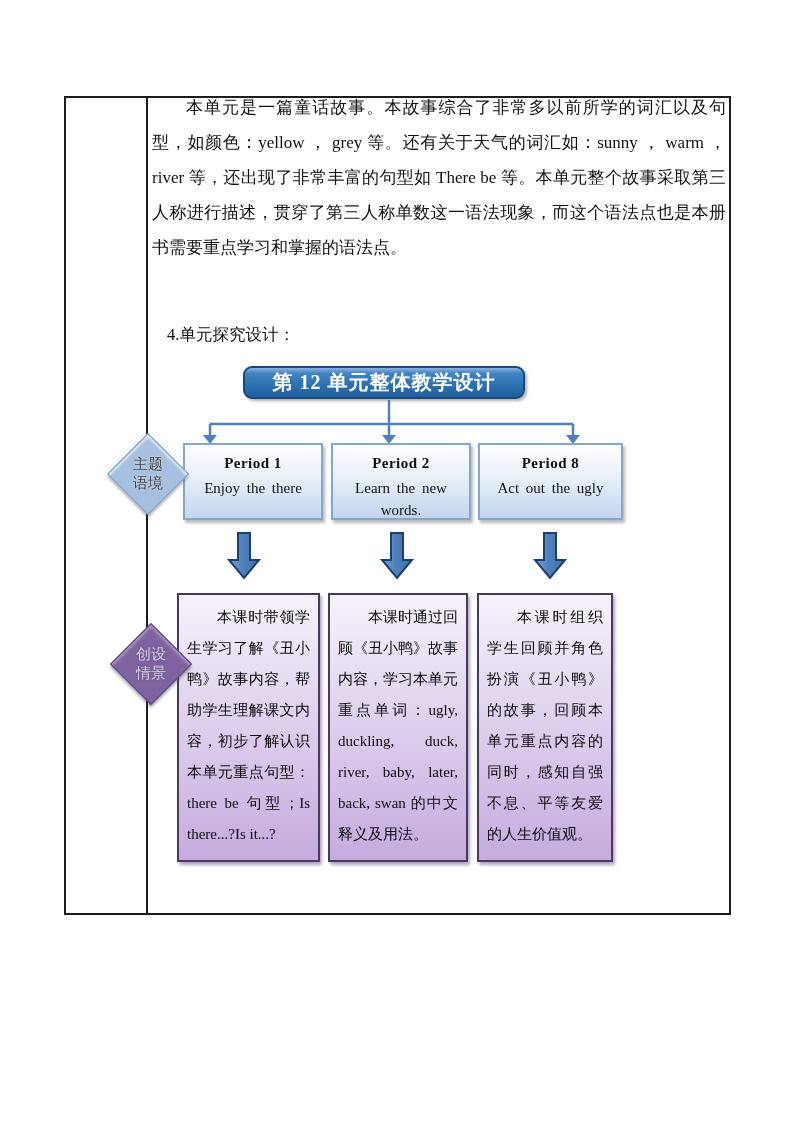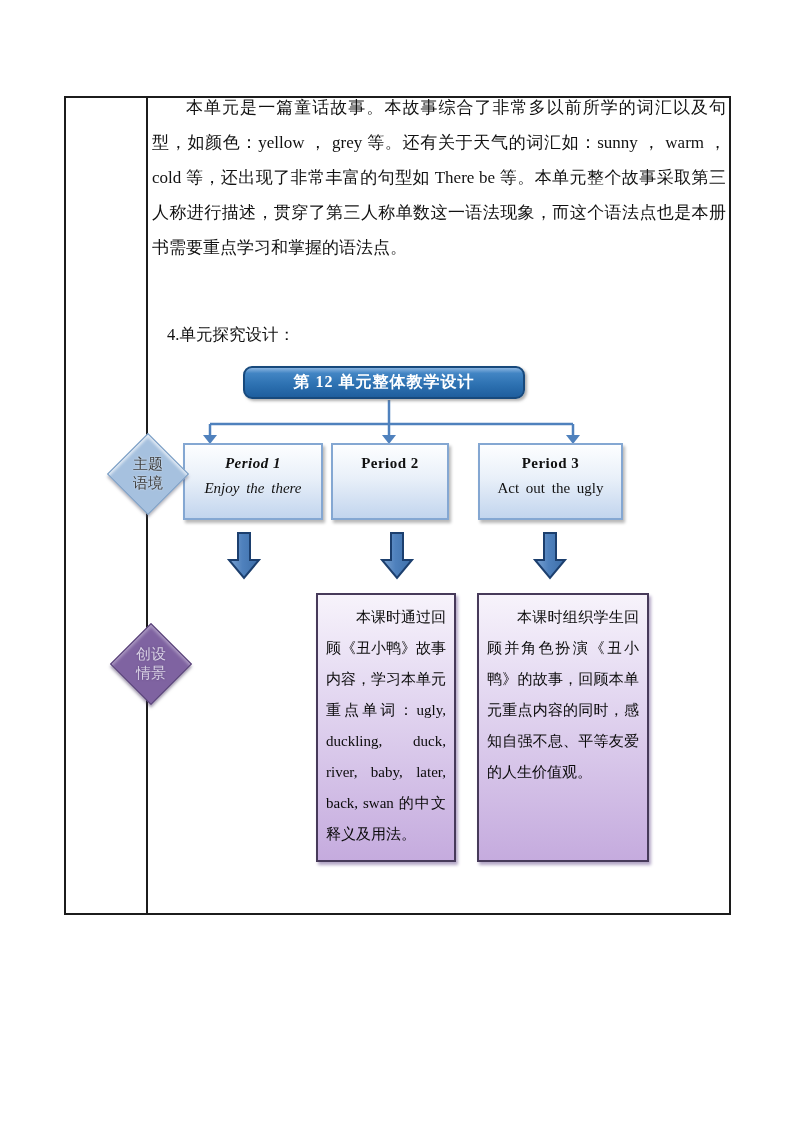--- a/index.html
+++ b/index.html
@@ -23,51 +23,51 @@
     font-size:17px; line-height:35px; text-align:justify; text-indent:2em;
   }
   .section-label {
     position:absolute; left:151px; top:308px; margin:16px; font-size:16.5px;
   }
   
   .header-box {
     position:absolute; left:243px; top:366px; width:282px; height:33px;
     box-sizing:border-box; border:2px solid #17497c; border-radius:9px;
     background:linear-gradient(to bottom,#8ab4e0 0%,#4285c4 18%,#2e72b2 55%,#1e5e9e 100%);
-    color:#ffffff; font-weight:bold; font-size:16px;
+    color:#ffffff; font-weight:bold; font-size:20px;
     display:flex; align-items:center; justify-content:center;
     box-shadow:2px 2px 3px rgba(110,110,110,.55);
     letter-spacing:1px;
   }
   
   .period-box {
     position:absolute; top:443px; height:77px; box-sizing:border-box;
     border:2px solid #84a7d2;
     background:linear-gradient(to bottom,#fdfeff 0%,#e9f0f9 45%,#c2d5ee 100%);
     box-shadow:2px 3px 3px #b8b8b8;
     text-align:center;
   }
-  .pb1 { left:183px; width:140px;font-style:italic; }
-  .pb2 { left:331px; width:118px; }
+  .pb1 { left:183px; width:140px; }
+  .pb2 { left:331px; width:140px; }
   .pb3 { left:478px; width:145px; }
   .period-title { font-weight:bold; font-size:15px; margin-top:10px; letter-spacing:.5px; }
   .period-sub { font-size:15px; margin-top:5px; line-height:22px; word-spacing:3px; padding:0 6px; }
   
   .purple-box {
     position:absolute; top:593px; height:269px; box-sizing:border-box;
     border:2px solid #473a5a;
     background:linear-gradient(to bottom,#f7f3fb 0%,#e7ddf3 30%,#c5abde 100%);
     box-shadow:2px 3px 3px #b3a6c6;
     padding:7px 8px 0 8px;
     font-size:15px; line-height:31px; text-align:justify; text-indent:2em;
     color:#0a0a0a; overflow:hidden;
   }
   .db1 { left:177px; width:143px; }
-  .db2 { left:316px; width:140px; }
-  .db3 { left:477px; width:172px; }
+  .db2 { left:328px; width:140px; }
+  .db3 { left:477px; width:136px; }
   
   .diamond {
     position:absolute; width:56px; height:56px; transform:rotate(45deg);
   }
   .diamond-blue {
     left:119px; top:445px; background:#a6c1df; border:1px solid #7fa1c6;
     box-shadow:inset 2px 2px 3px rgba(255,255,255,.7), 2px 2px 3px rgba(90,90,110,.45);
   }
   .diamond-purple {
     left:122px; top:635px; background:#7f63a1; border:1px solid #5b467a;
@@ -85,21 +85,21 @@
 </style>
 </head>
 <body>
 
 <div class="page">
 
   <div class="doc-table">
     <div class="left-col"></div>
   </div>
 
-  <p class="intro">本单元是一篇童话故事。本故事综合了非常多以前所学的词汇以及句型，如颜色：yellow ， grey 等。还有关于天气的词汇如：sunny ， warm ， cold 等，还出现了非常丰富的句型如 There be 等。本单元整个故事采取第三人称进行描述，贯穿了第三人称单数这一语法现象，而这个语法点也是本册书需要重点学习和掌握的语法点。</p>
+  <p class="intro">本单元是一篇童话故事。本故事综合了非常多以前所学的词汇以及句型，如颜色：yellow ， grey 等。还有关于天气的词汇如：sunny ， warm ， river 等，还出现了非常丰富的句型如 There be 等。本单元整个故事采取第三人称进行描述，贯穿了第三人称单数这一语法现象，而这个语法点也是本册书需要重点学习和掌握的语法点。</p>
 
   <p class="section-label">4.单元探究设计：</p>
 
   <svg class="overlay" viewBox="0 0 794 1123" xmlns="http://www.w3.org/2000/svg">
     <defs>
       <linearGradient id="blockGrad" x1="0" y1="0" x2="1" y2="0">
         <stop offset="0" stop-color="#7ba3d2"></stop>
         <stop offset="0.45" stop-color="#4f81bd"></stop>
         <stop offset="1" stop-color="#3d6ea8"></stop>
       </linearGradient>
@@ -126,26 +126,28 @@
   </svg>
 
   <div class="header-box">第 12 单元整体教学设计</div>
 
   <div class="period-box pb1">
     <div class="period-title">Period 1</div>
     <div class="period-sub">Enjoy the there</div>
   </div>
   <div class="period-box pb2">
     <div class="period-title">Period 2</div>
+    <div class="period-sub">Learn the new words.</div>
   </div>
   <div class="period-box pb3">
-    <div class="period-title">Period 3</div>
+    <div class="period-title">Period 8</div>
     <div class="period-sub">Act out the ugly</div>
   </div>
 
+  <div class="purple-box db1">本课时带领学生学习了解《丑小鸭》故事内容，帮助学生理解课文内容，初步了解认识本单元重点句型：there be 句型；Is there...?Is it...?</div>
   <div class="purple-box db2">本课时通过回顾《丑小鸭》故事内容，学习本单元重点单词：ugly, duckling, duck, river, baby, later, back, swan 的中文释义及用法。</div>
   <div class="purple-box db3">本课时组织学生回顾并角色扮演《丑小鸭》的故事，回顾本单元重点内容的同时，感知自强不息、平等友爱的人生价值观。</div>
 
   <div class="diamond diamond-blue">
     <div class="diamond-text">
       <span>主题</span>
       <span>语境</span>
     </div>
   </div>
   <div class="diamond diamond-purple">

